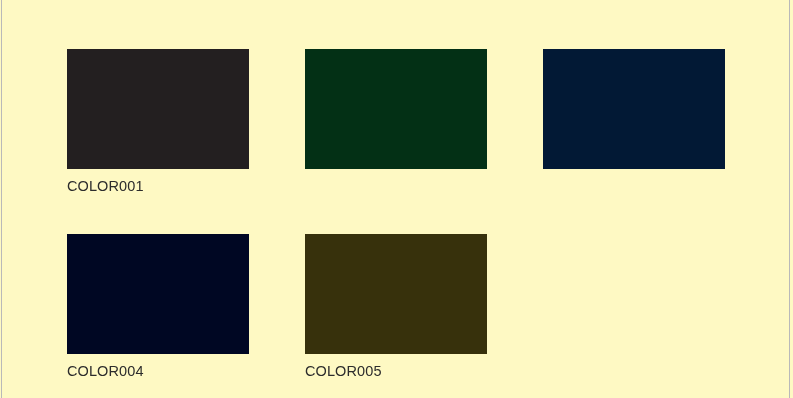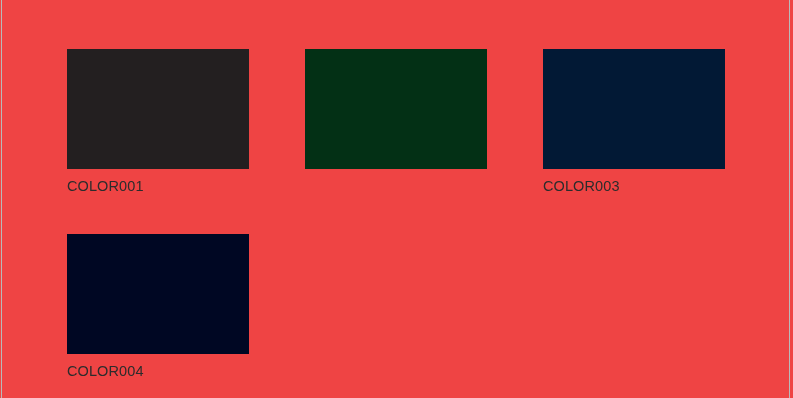--- a/index.html
+++ b/index.html
@@ -62,42 +62,45 @@
     font-size: 14.5px;
     line-height: 20px;
     color: #2c2c2c;
     letter-spacing: 0.1px;
     white-space: nowrap;
   }
 </style>
 </head>
 <body>
 
-<div class="page" style="background: #ef4444; text-decoration: underline;">
+<div class="page" style="background: #fef9c3; text-decoration: underline;">
 
   <div class="frame-rule left" style="background: rgb(185, 185, 185);"></div>
   <div class="frame-rule right" style="background: rgb(185, 185, 185);"></div>
 
   <div class="palette-grid">
 
     <div class="swatch-cell">
       <span class="swatch-chip" style="background: rgb(35, 31, 32);"></span>
       <span class="swatch-label" style="color: rgb(44, 44, 44);">COLOR001</span>
     </div>
 
     <div class="swatch-cell">
       <span class="swatch-chip" style="background: rgb(3, 48, 21);"></span>
     </div>
 
     <div class="swatch-cell">
       <span class="swatch-chip" style="background: rgb(2, 25, 53);"></span>
-      <span class="swatch-label" style="color: rgb(44, 44, 44);">COLOR003</span>
     </div>
 
     <div class="swatch-cell">
       <span class="swatch-chip" style="background: rgb(0, 7, 35);"></span>
       <span class="swatch-label" style="color: rgb(44, 44, 44);">COLOR004</span>
     </div>
 
+    <div class="swatch-cell">
+      <span class="swatch-chip" style="background: rgb(55, 49, 12);"></span>
+      <span class="swatch-label" style="color: rgb(44, 44, 44);">COLOR005</span>
+    </div>
 
 
   </div>
 </div>
 
 </body></html>

